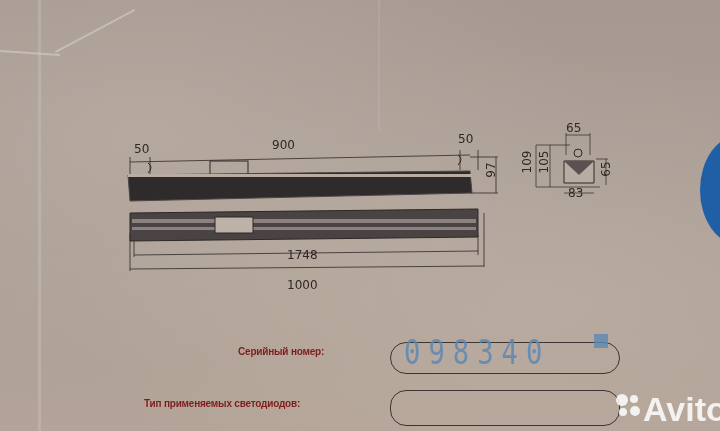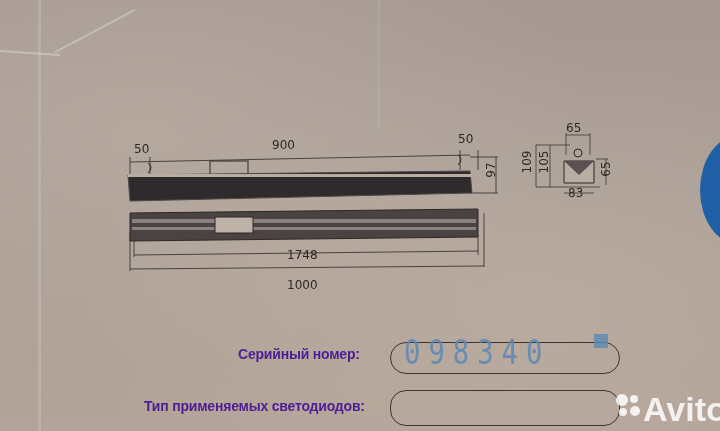--- a/index.html
+++ b/index.html
@@ -7,21 +7,21 @@
     background:#a89c93;
     background-image:
       radial-gradient(ellipse at 20% 30%, rgba(190,178,168,0.55), transparent 55%),
       radial-gradient(ellipse at 75% 70%, rgba(195,180,168,0.5), transparent 60%),
       radial-gradient(ellipse at 40% 90%, rgba(180,165,152,0.5), transparent 50%),
       linear-gradient(180deg,#a59991 0%,#ab9f96 50%,#b3a398 100%);
     font-family:"Liberation Sans",sans-serif;}
   .abs{position:absolute;}
   .crease{position:absolute;background:rgba(220,212,205,0.55);}
   .dim{position:absolute;font-family:"DejaVu Sans",sans-serif;font-size:12px;color:#2e2826;}
-  .label{position:absolute;font-family:"Liberation Sans",sans-serif;font-weight:bold;font-size:14px;color:#4c1d95;letter-spacing:-0.2px;}
+  .label{position:absolute;font-family:"Liberation Sans",sans-serif;font-weight:bold;font-size:10px;color:#7f1d1d;letter-spacing:-0.2px;}
   .field{position:absolute;border:1.5px solid #3d3532;border-radius:16px;}
   .serial{position:absolute;font-family:"DejaVu Sans Mono",monospace;font-size:34px;color:#5b89b4;letter-spacing:10px;transform:scaleX(0.8);transform-origin:left center;opacity:0.85;}
   .avito{position:absolute;font-family:"Liberation Sans",sans-serif;font-size:34px;font-weight:bold;color:rgba(255,255,255,0.85);}
 </style>
 </head>
 <body>
 
 <div class="crease" style="left:38px;top:0;width:3px;height:431px;opacity:0.5;"></div>
 <div class="crease" style="left:0;top:52px;width:60px;height:2px;transform:rotate(4deg);"></div>
 <div class="crease" style="left:50px;top:30px;width:90px;height:2px;transform:rotate(-28deg);"></div>

